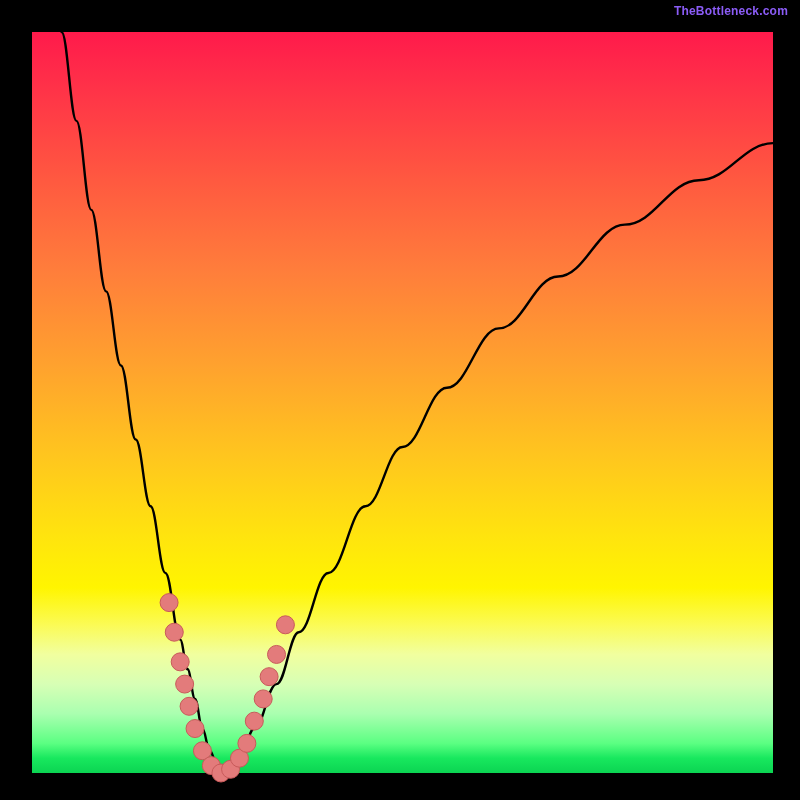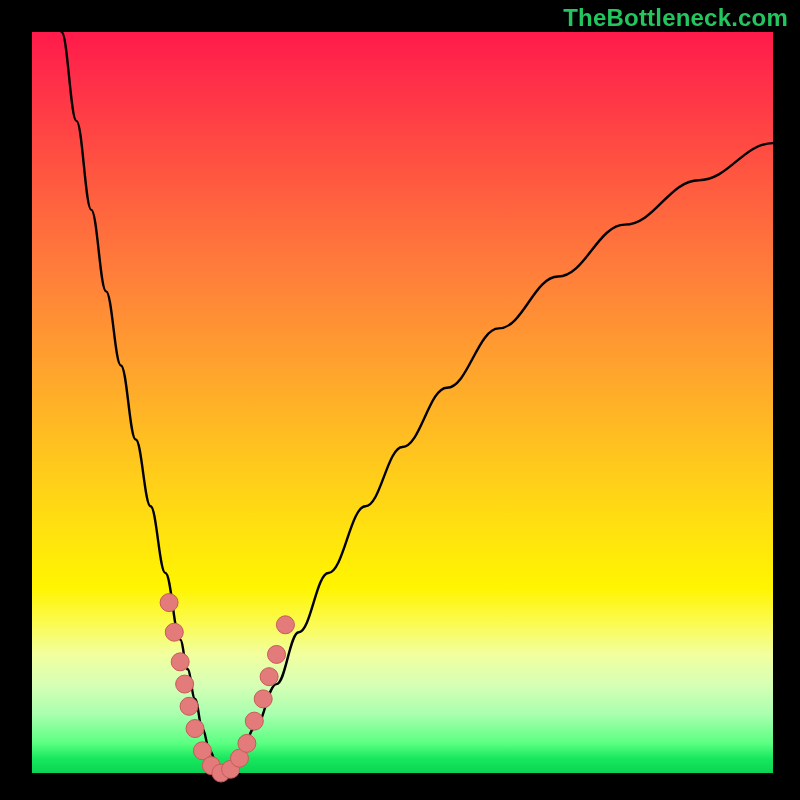--- a/index.html
+++ b/index.html
@@ -34,22 +34,22 @@
       #aaffb0 92%,
       #5bff82 96%,
       #18e85e 98%,
       #0bd452 100%
     );
   }
   .watermark {
     position: absolute;
     top: 4px;
     right: 12px;
-    color: #22c55e;
-    font-size: 24px;
+    color: #8b5cf6;
+    font-size: 12px;
     font-weight: 600;
     letter-spacing: 0.2px;
     user-select: none;
   }
   svg.overlay {
     position: absolute;
     left: 0;
     top: 0;
   }
 </style>

